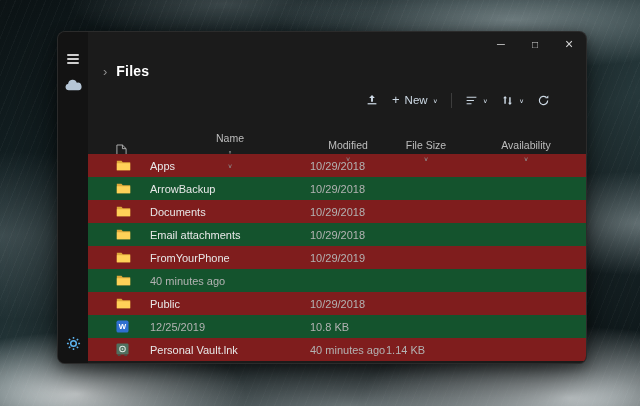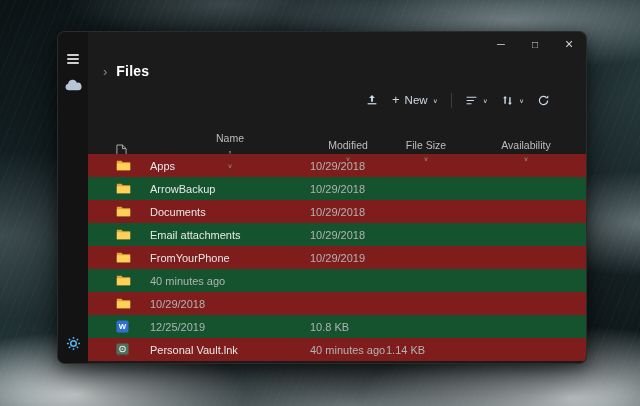--- a/index.html
+++ b/index.html
@@ -268,20 +268,21 @@
           <span class="c-size"></span>
           <span class="c-avail"></span>
         </div>
         <div class="row grid odd">
           <span class="c-icon">
             <svg width="15" height="13" viewBox="0 0 16 14">
        <path d="M0.8 1.8 h5 l1.4 1.7 h8 v8.7 h-14.4 z" fill="#dfa93a"></path>
        <path d="M0.8 4.5 h14.4 v7.7 h-14.4 z" fill="#ffd158"></path>
      </svg>
           </span>
+          <span class="c-name">Public</span>
           <span class="c-mod">10/29/2018</span>
           <span class="c-size"></span>
           <span class="c-avail"></span>
         </div>
         <div class="row grid even">
           <span class="c-icon">
             <svg width="13" height="13" viewBox="0 0 14 14">
        <rect x="0.5" y="0.5" width="13" height="13" rx="2" fill="#2e6fd0"></rect>
        <text x="7" y="10" font-size="8.5" font-weight="bold" fill="#ffffff" text-anchor="middle" font-family="Liberation Sans, sans-serif">W</text>
      </svg>

